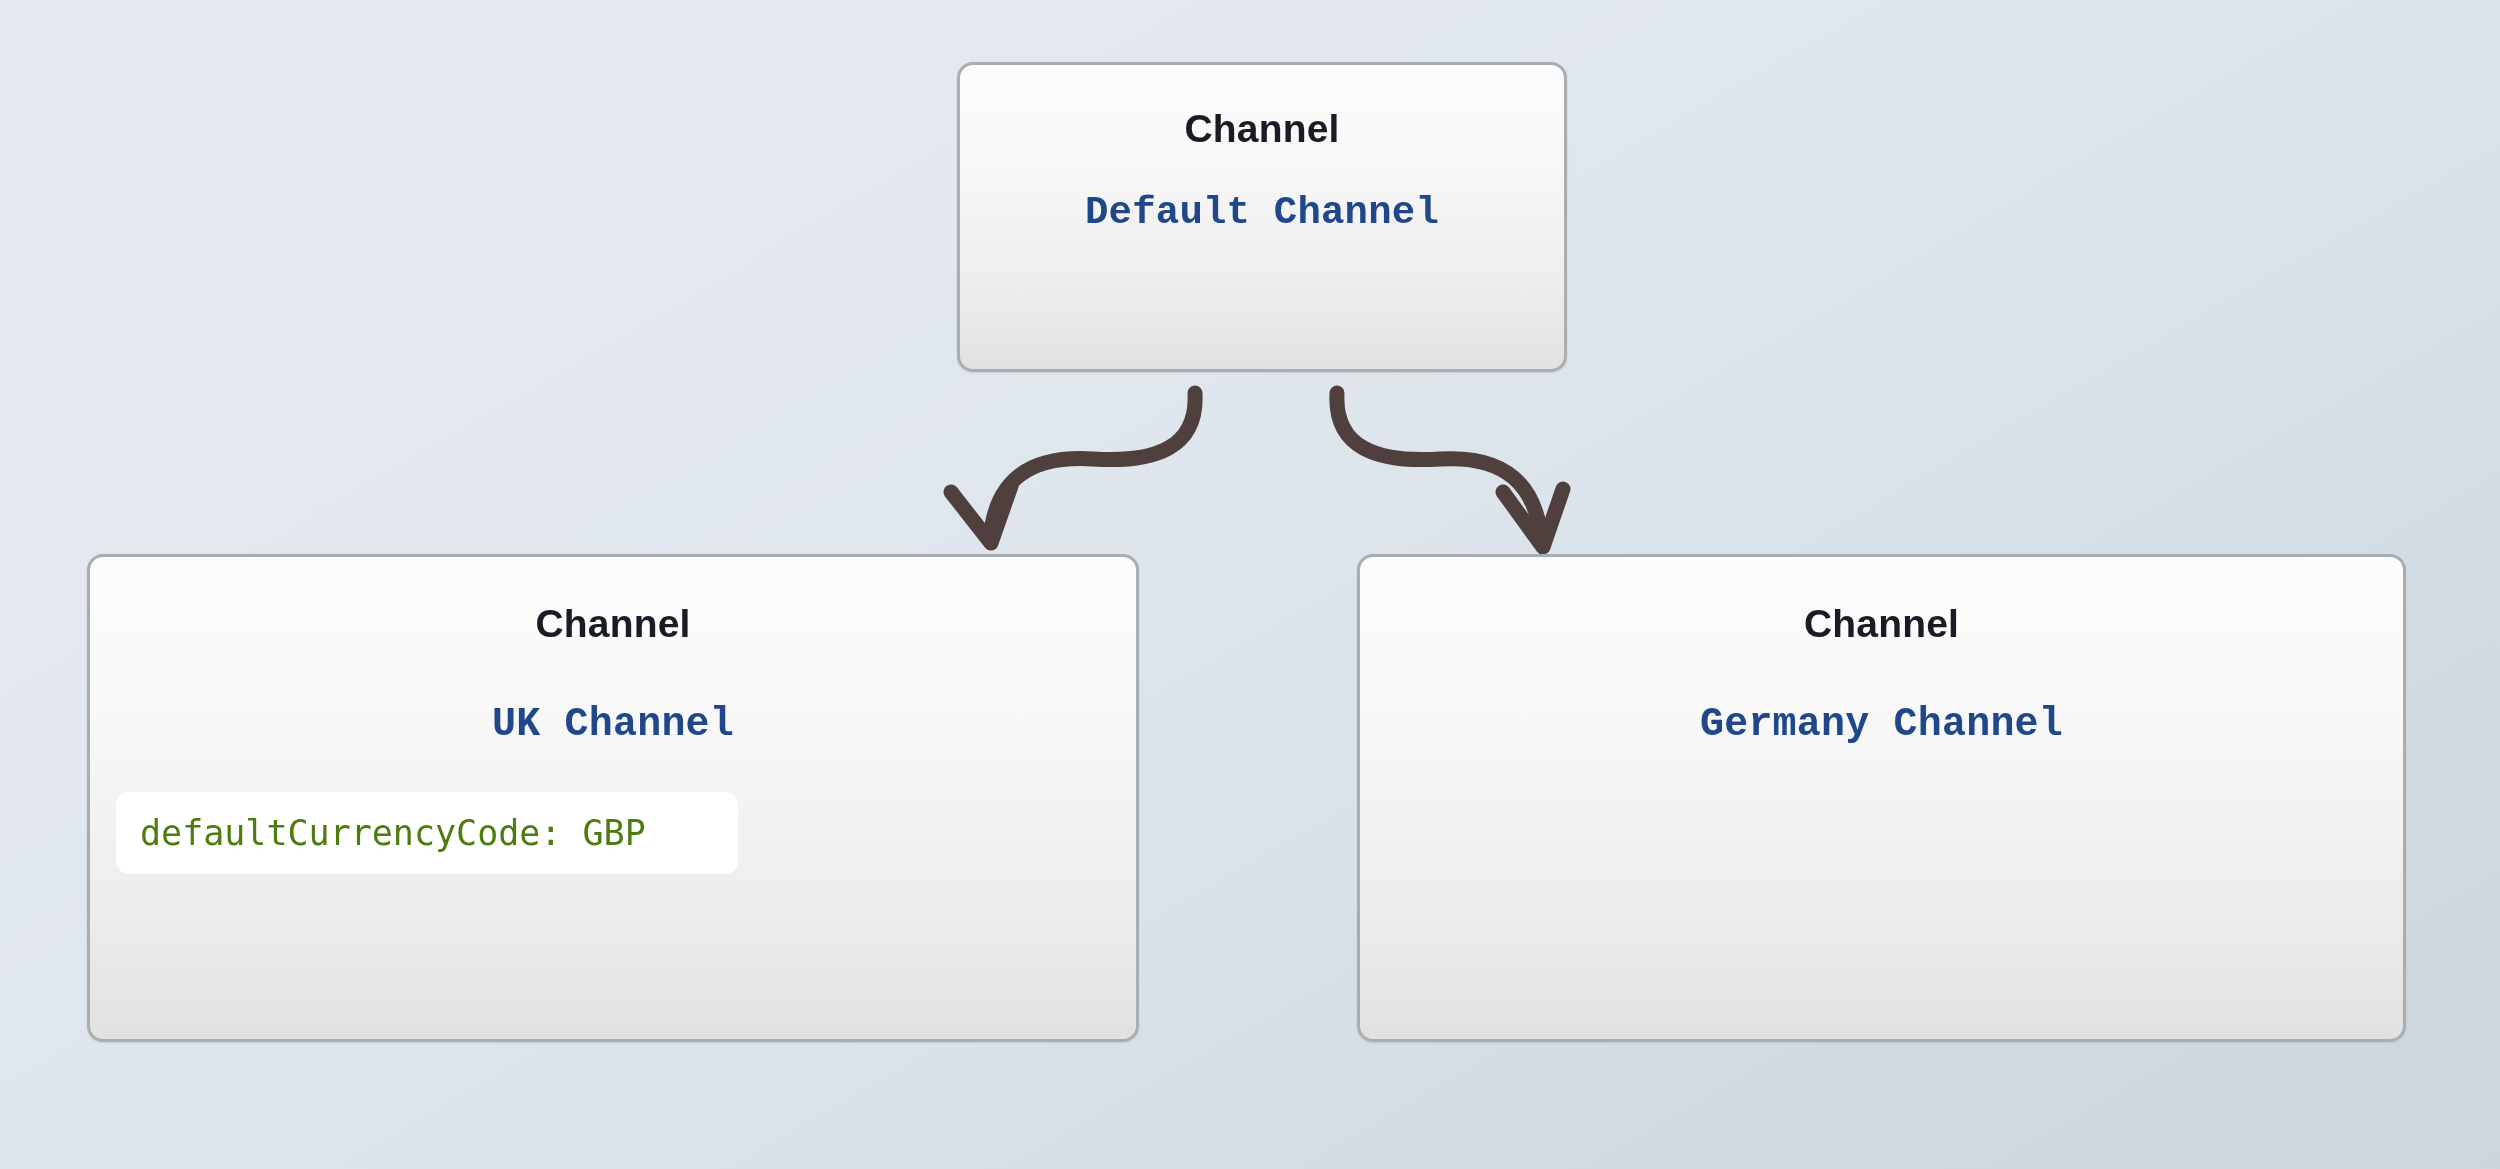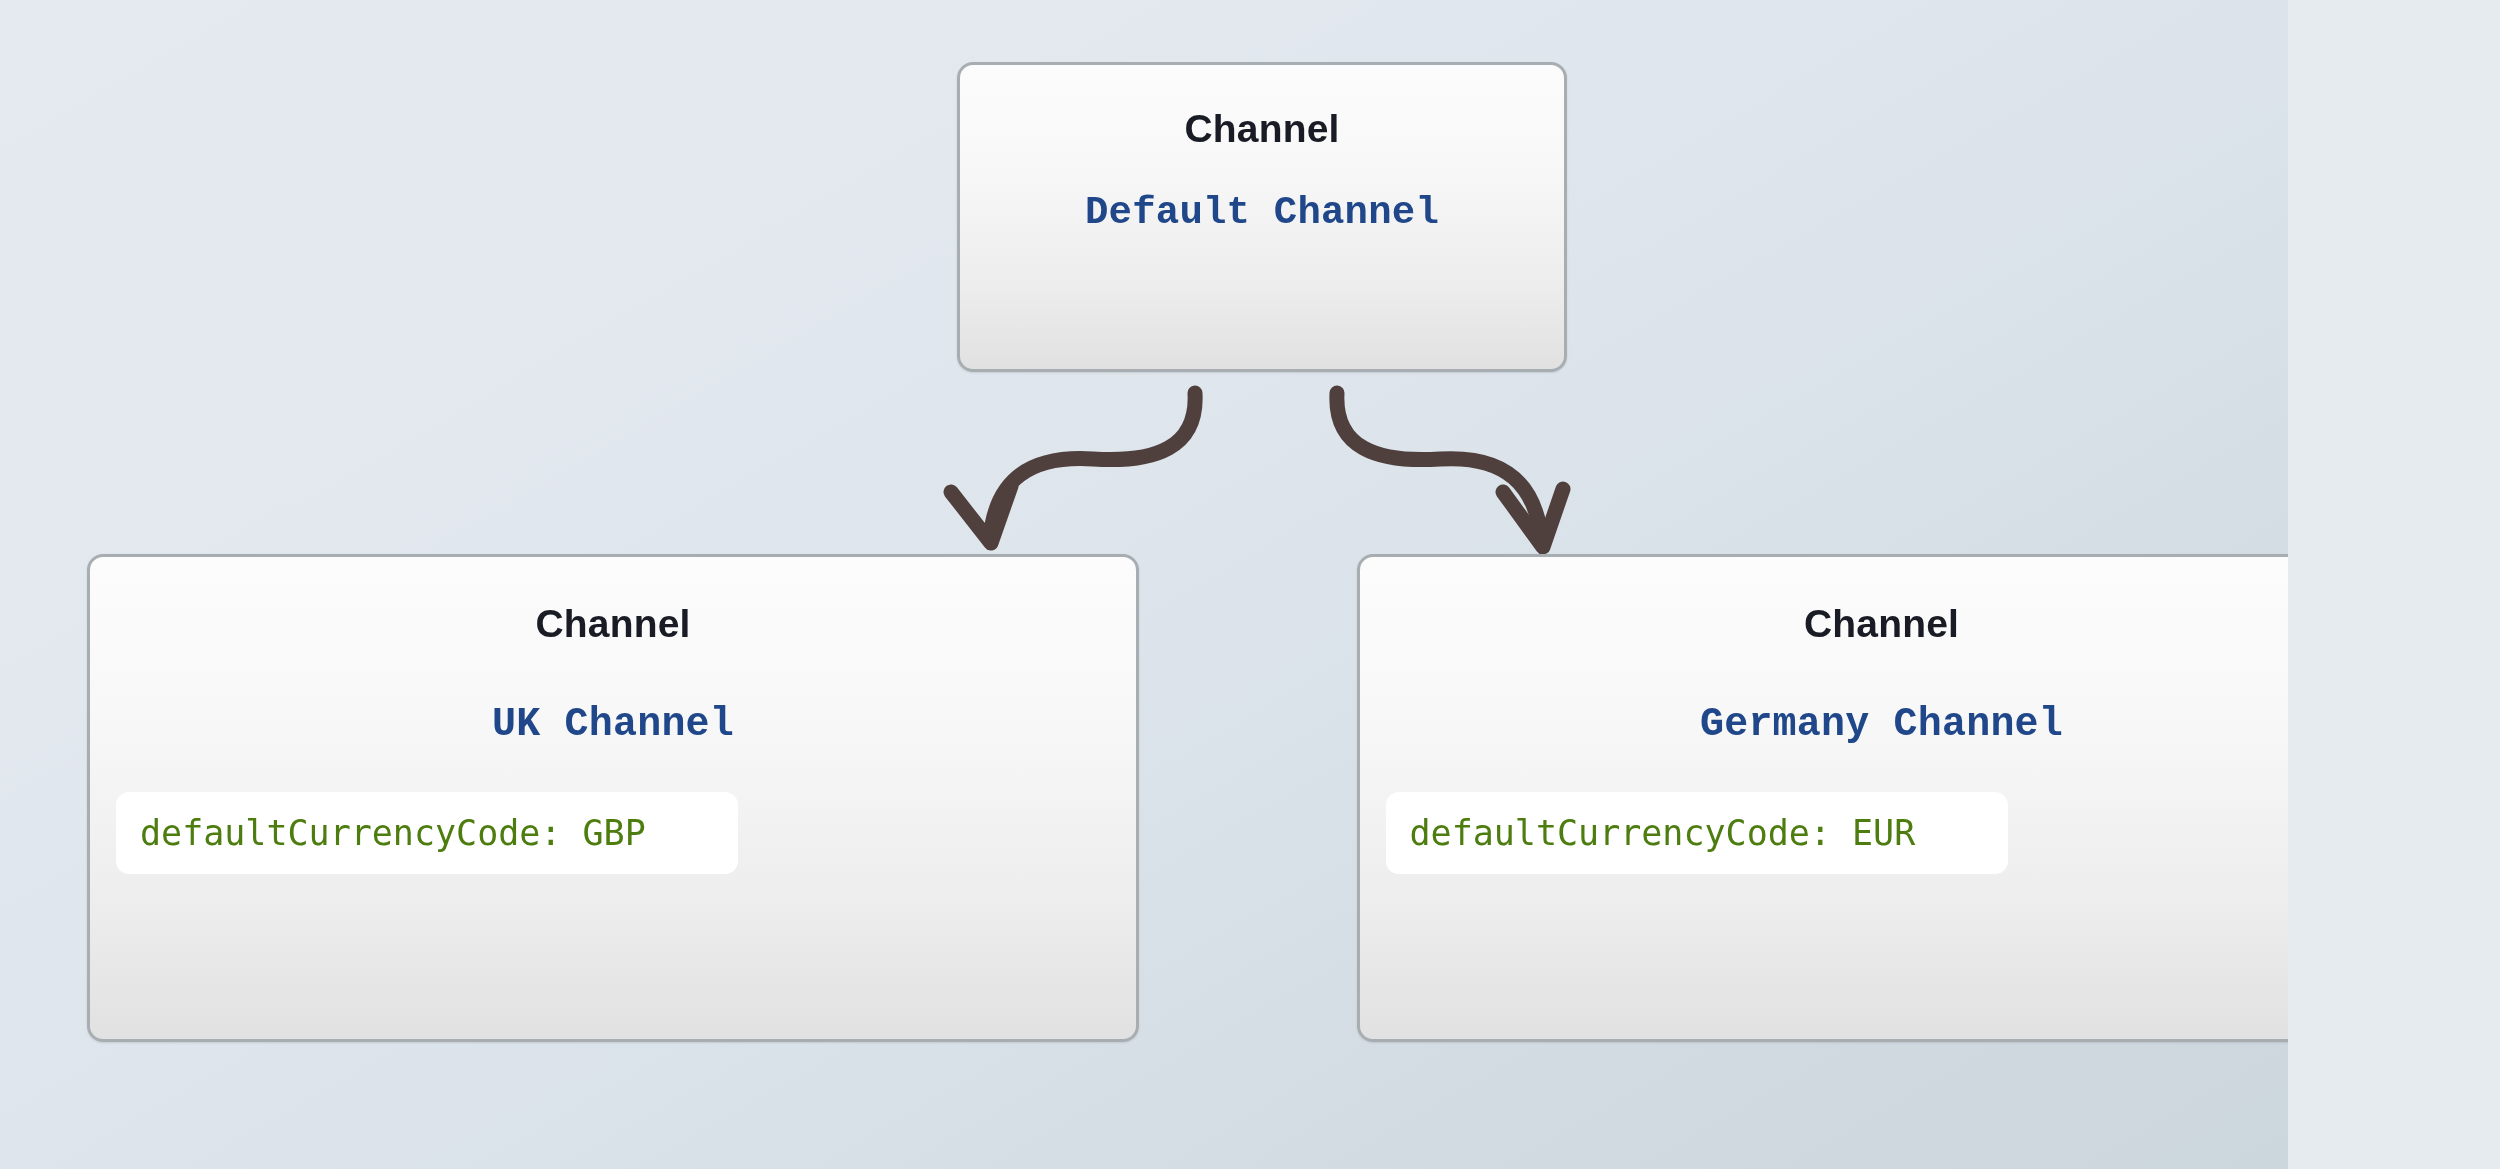--- a/index.html
+++ b/index.html
@@ -2,21 +2,21 @@
 <html><head>
 <meta charset="utf-8">
 <style>
   html, body {
     margin: 0;
     padding: 0;
     background: #e6ebf0;
   }
   #canvas {
     position: relative;
-    width: 2288px;
+    width: 2500px;
     height: 1169px;
     overflow: hidden;
     background: linear-gradient(150deg, #e4eaef 0%, #e2e8ee 28%, #dbe3ea 58%, #d2dae1 82%, #ccd6dd 100%);
     font-family: "Liberation Sans", sans-serif;
   }
 
   
   #edges {
     position: absolute;
     left: 0;
@@ -121,16 +121,15 @@
 
   <div class="node node-child" id="node-uk">
     <div class="node-type">Channel</div>
     <div class="node-title">UK Channel</div>
     <div class="prop-chip">defaultCurrencyCode: GBP</div>
   </div>
 
   <div class="node node-child" id="node-germany">
     <div class="node-type">Channel</div>
     <div class="node-title">Germany Channel</div>
-    <div class="prop-chip">defaultCurrencyCode: EUR</div>
   </div>
 
 </div>
 
 </body></html>

